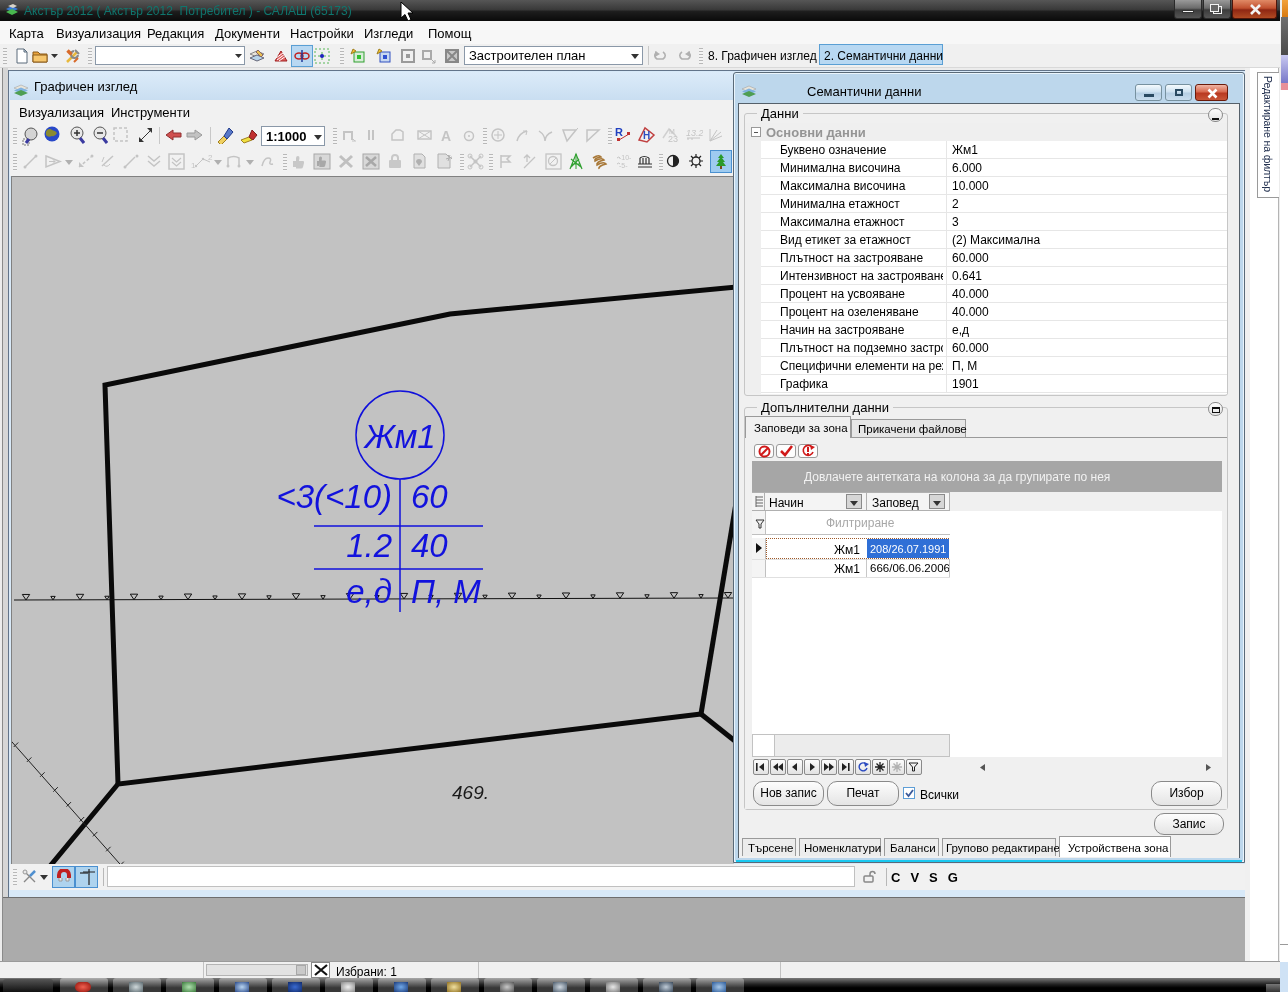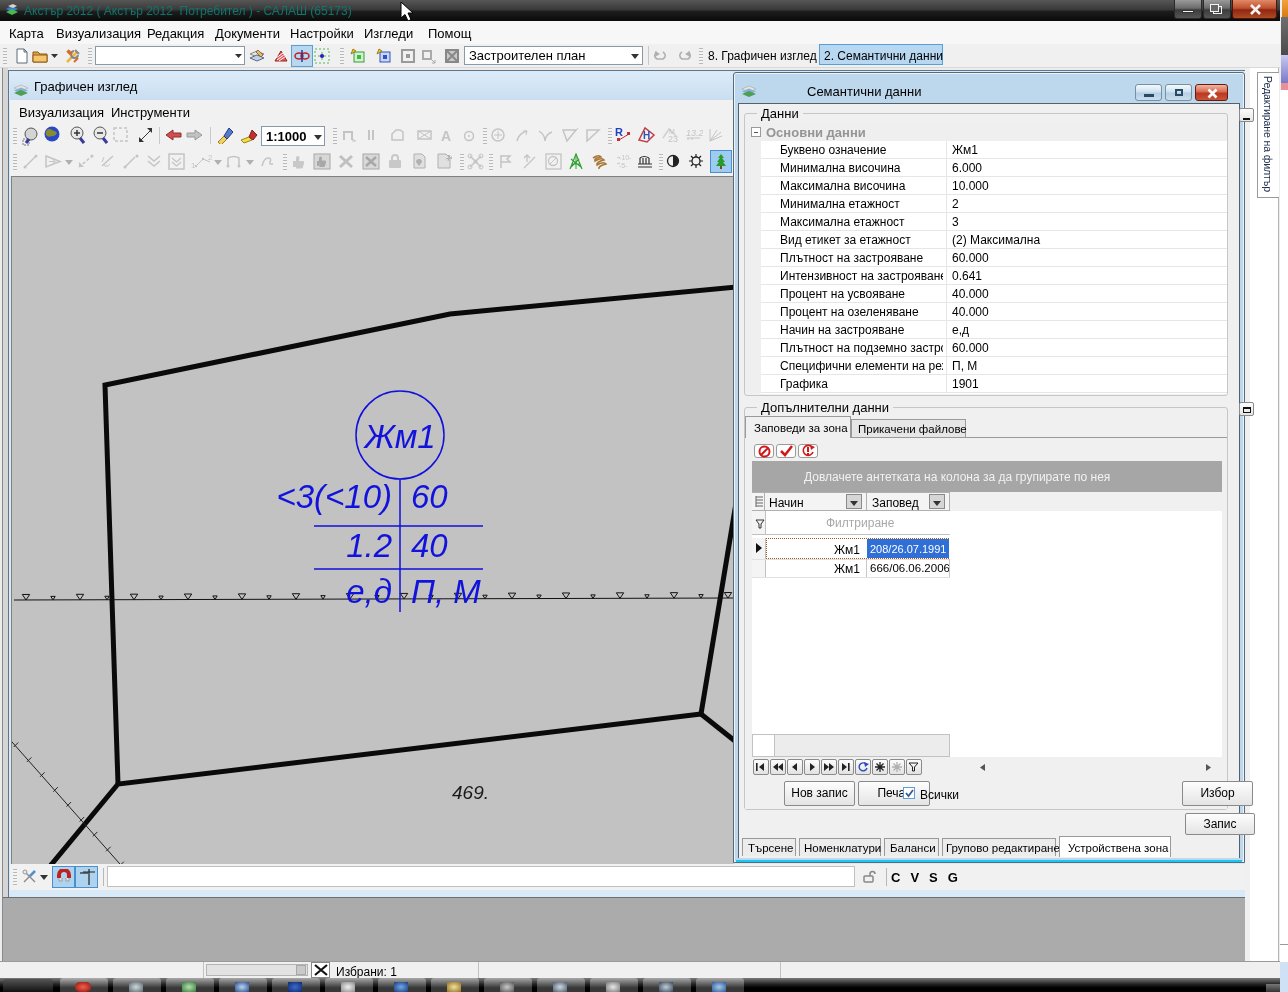--- a/index.html
+++ b/index.html
@@ -2,21 +2,21 @@
 <html><head><meta charset="utf-8"><style>
 *{margin:0;padding:0;box-sizing:border-box;}
 body{font-family:"Liberation Sans",sans-serif;}
 #screen{position:relative;width:1288px;height:992px;background:#ececec;overflow:hidden;}
 .abs{position:absolute;white-space:nowrap;}
 .t13{font-size:13px;color:#000;}
 .t12{font-size:12px;color:#000;}
 .ico{position:absolute;width:16px;height:16px;}
 .sep{position:absolute;width:1px;background:#c8c8c8;}
 .grip{position:absolute;width:4px;background-image:repeating-linear-gradient(to bottom,#b8b8b8 0 1px,#f4f4f4 1px 3px);}
-.gbtn{position:absolute;border:1px solid #8a8a8a;border-radius:2px;background:linear-gradient(#fdfdfd,#e4e4e4);margin-left:31px;}
+.gbtn{position:absolute;border:1px solid #8a8a8a;border-radius:10px;background:linear-gradient(#fdfdfd,#e4e4e4);}
 svg text{font-family:"Liberation Sans",sans-serif;}
 </style></head><body>
 <div id="screen">
 
 <div class="abs" style="left:0;top:0;width:1280px;height:21px;background:linear-gradient(#565656,#3a3a3a 45%,#1d1d1d 55%,#0a0a0a);"></div>
 <div class="abs" style="left:5px;top:3px;width:15px;height:15px;">
 <svg width="15" height="15">
         <polygon points="1,6 7,3 13,6 7,9" fill="#3a7ad4"></polygon>
         <polygon points="1,9 7,6 13,9 7,12" fill="#49b84f"></polygon>
         <polygon points="3,3 8,1 12,3 8,5" fill="#d9d4c8"></polygon>

